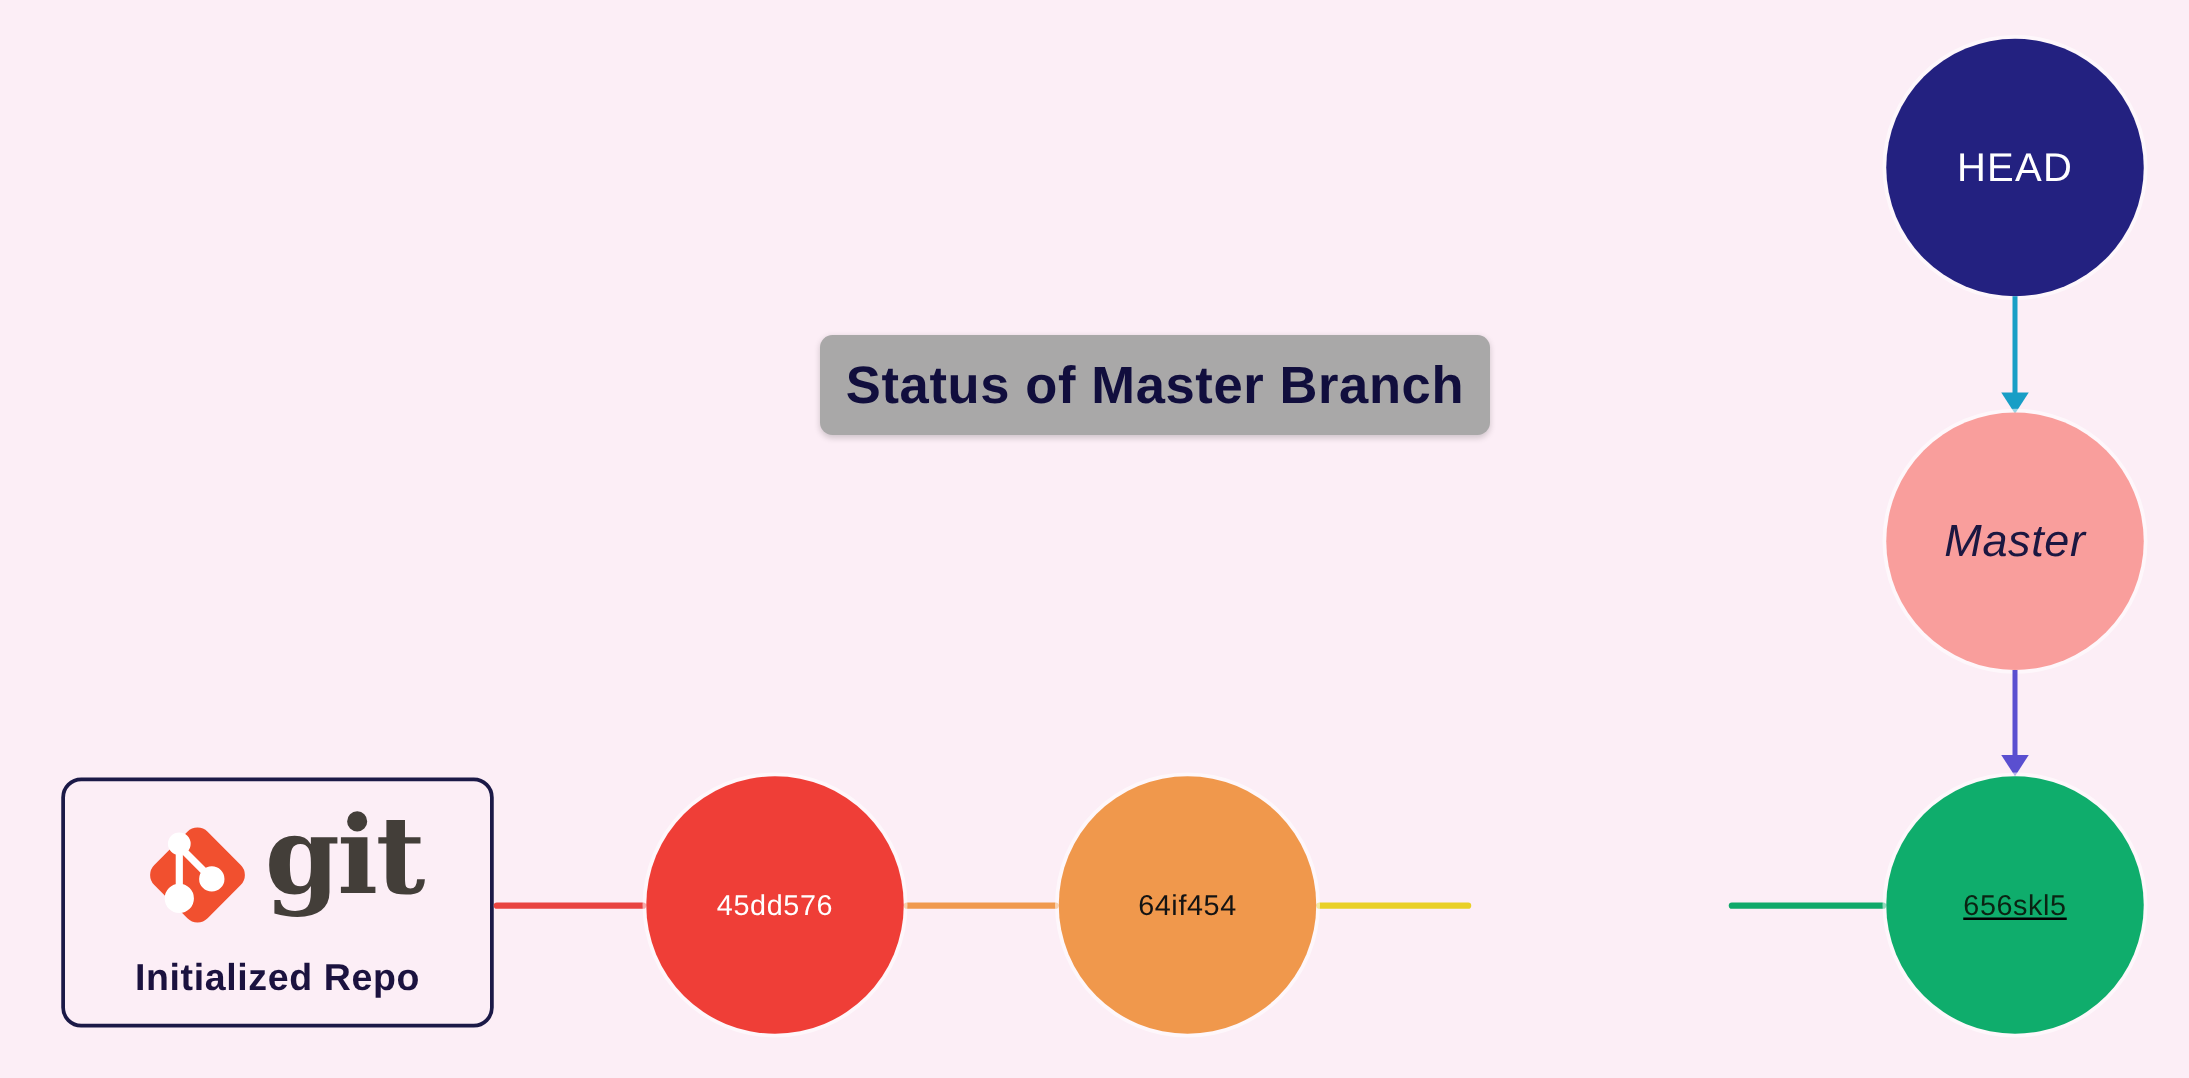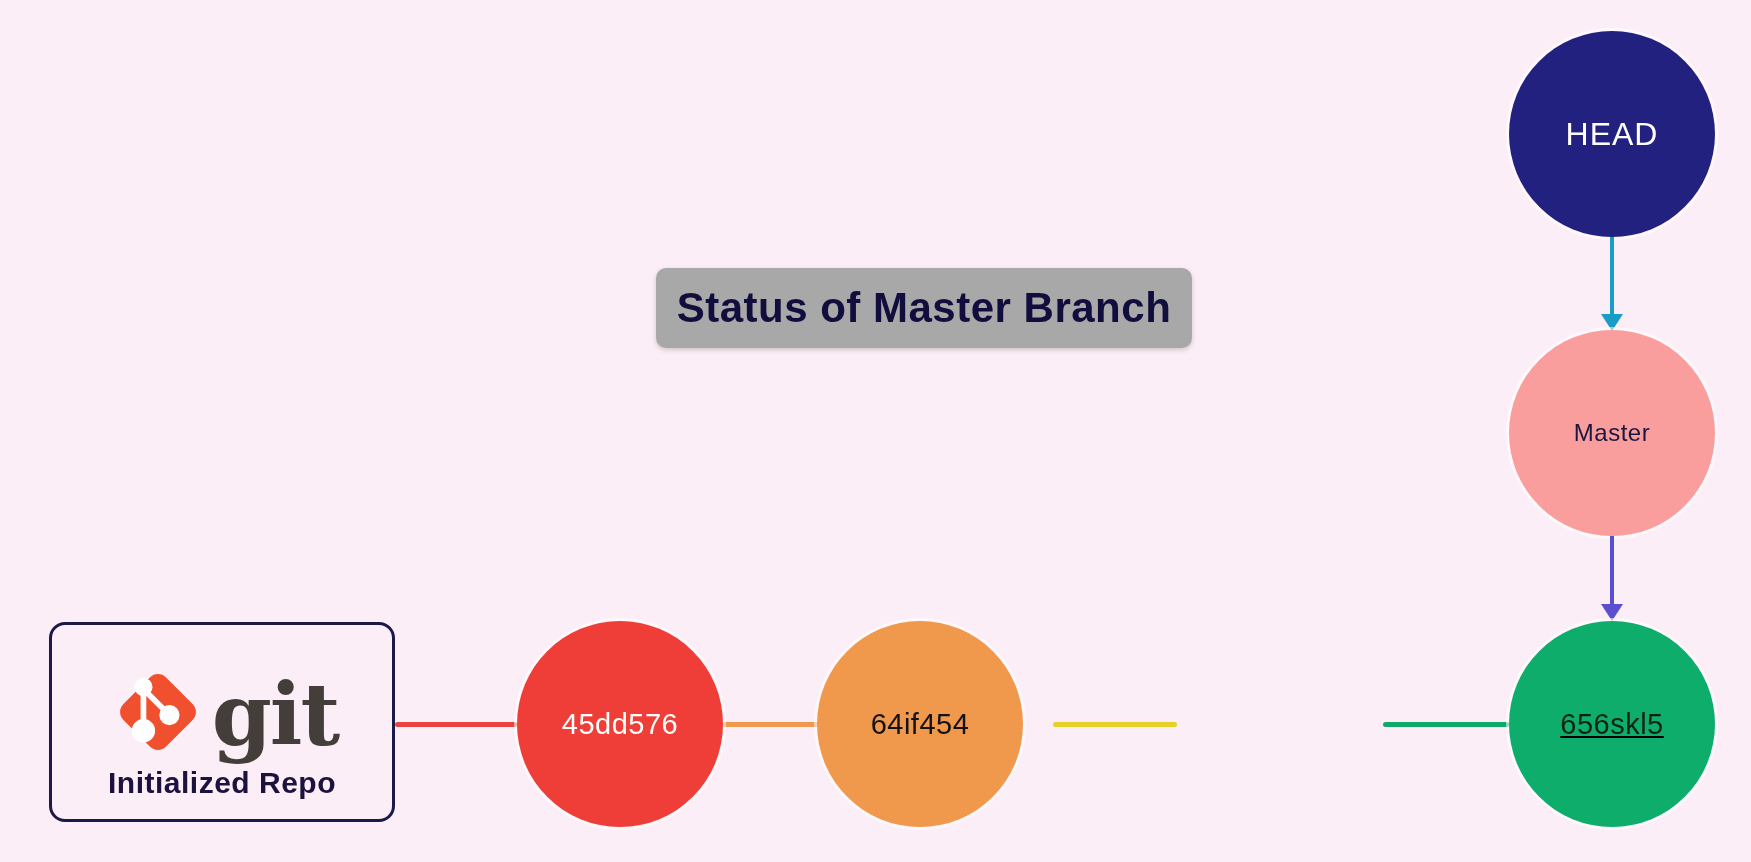--- a/index.html
+++ b/index.html
@@ -34,31 +34,31 @@
     font-size:42px;font-weight:800;color:var(--title-text);letter-spacing:.5px;
   }
 
   
   .node{
     position:absolute;width:206px;height:206px;border-radius:50%;
     display:flex;align-items:center;justify-content:center;
     box-shadow:0 0 0 3px var(--node-rim);
     text-align:center;
   }
-  .node .node-label{font-size:29px;letter-spacing:.5px;}
+  .node .node-label{font-size:23px;letter-spacing:.5px;}
 
   .node-head  {left:1509px;top:31px; background:var(--head-bg,#232180);}
   .node-head .node-label{color:var(--head-fg,#ffffff);font-size:32px;letter-spacing:1px;}
   .node-master{left:1509px;top:330px;background:var(--master-bg,#f99e9c);}
-  .node-master .node-label{color:var(--master-fg,#1b1741);font-size:24px;}
+  .node-master .node-label{color:var(--master-fg,#1b1741);font-size:36px;font-style:italic;}
 
   .commit{top:621px;}
   .commit-0{left:517px; background:var(--commit-0-bg,#ef3e37);}
   .commit-0 .node-label{color:var(--commit-0-fg,#fff);}
-  .commit-1{left:817px; background:var(--commit-1-bg,#f0984c);}
+  .commit-1{left:847px; background:var(--commit-1-bg,#f0984c);}
   .commit-1 .node-label{color:var(--commit-1-fg,#131313);}
   .commit-2{left:1177px;background:var(--commit-2-bg,#e9d026);}
   .commit-2 .node-label{color:var(--commit-2-fg,#131313);}
   .commit-3{left:1509px;background:var(--commit-3-bg,#0fad6c);text-decoration:underline;}
   .commit-3 .node-label{color:var(--commit-3-fg,#0a2413);}
 
   
   .hline{position:absolute;top:722px;height:5px;border-radius:3px;}
   .hline-0{left:395px;width:122px;background:var(--conn-0,#e84340);}
   .hline-1{left:723px;width:124px;background:var(--conn-1,#f0994e);}
@@ -76,21 +76,21 @@
   .arrowhead-head  {top:314px;border-top:17px solid var(--head-arrow);}
   .arrowhead-master{top:604px;border-top:17px solid var(--master-arrow);}
 
   
   .repo-box{
     position:absolute;left:49px;top:622px;width:346px;height:200px;
     border:3px solid var(--box-border);border-radius:16px;
     display:flex;flex-direction:column;align-items:center;justify-content:center;
     padding-top:4px;
   }
-  .logo-row{display:flex;align-items:flex-end;gap:2px;height:116px;}
+  .logo-row{display:flex;align-items:flex-start;gap:2px;height:116px;}
   .git-word{
     font-family:"DejaVu Serif", serif;
     font-size:86px;font-weight:900;line-height:1;
     color:var(--git-wordmark);letter-spacing:-2px;
     transform:translateY(-6px);
   }
   .repo-label{
     font-size:30px;font-weight:800;color:var(--repo-label);
     margin-top:2px;letter-spacing:.5px;
   }

